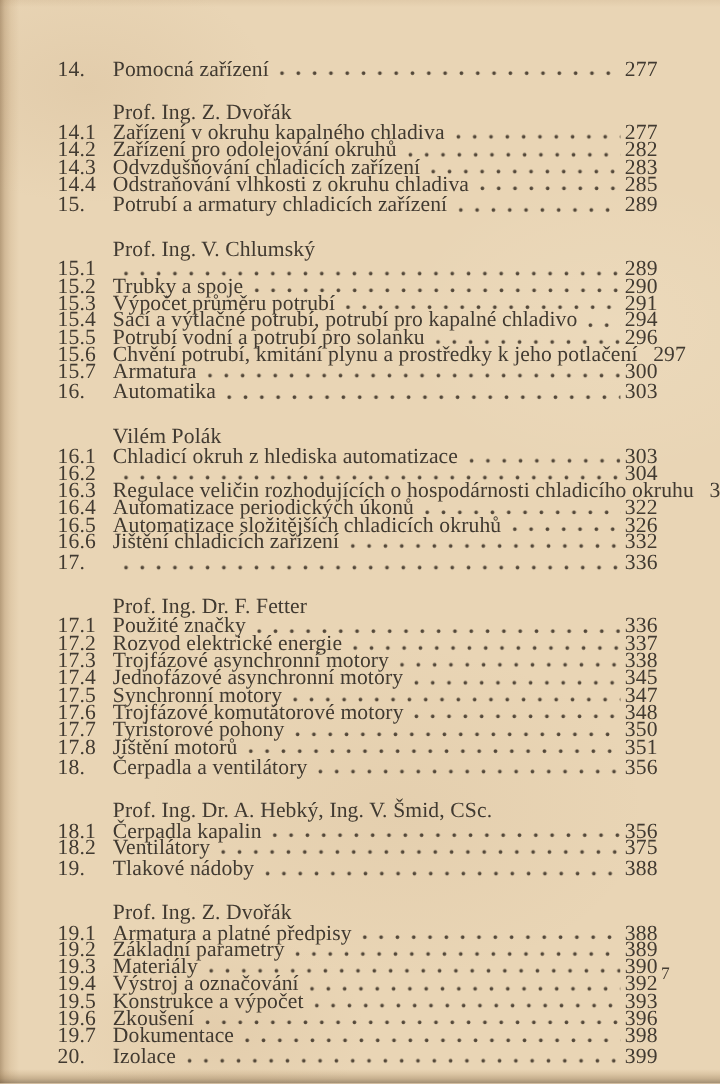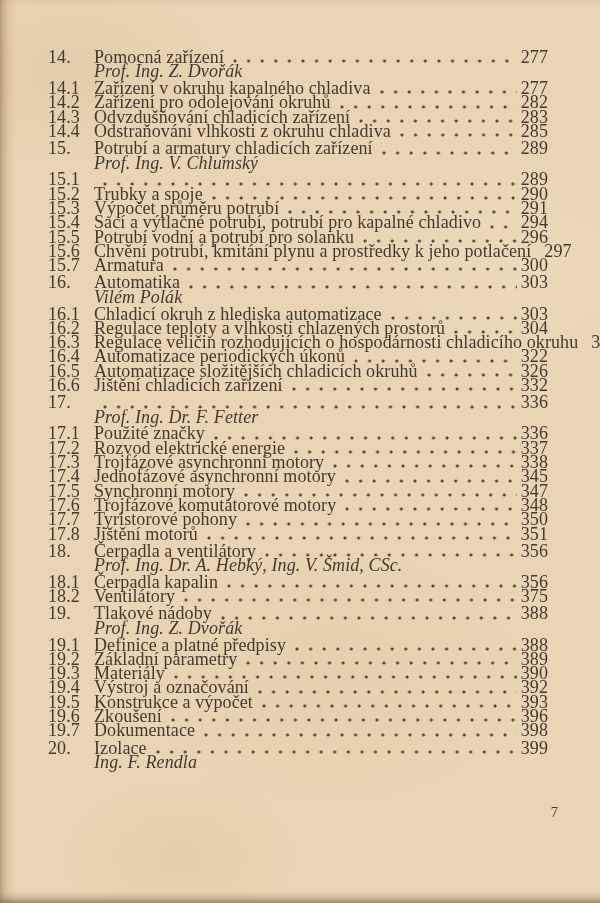--- a/index.html
+++ b/index.html
@@ -86,22 +86,22 @@
     background-repeat: repeat-x;
   }
   .pg {
     flex: 0 0 auto;
     min-width: 26px;
     text-align: right;
     white-space: nowrap;
   }
   .author-row { margin-bottom: 2.5px; }
   .author-name {
-    font-style: italic;
     white-space: nowrap;
+    margin-top: 22px;
   }
 
   .folio {
     position: absolute;
     top: 804px;
     right: 42px;
     font-size: 14.5px;
     color: #453d33;
   }
 </style>
@@ -212,21 +212,20 @@
           <span class="author-name">Vilém Polák</span>
         </div>
         <div class="row">
           <span class="num">16.1</span>
           <span class="title">Chladicí okruh z hlediska automatizace</span>
           <span class="leader"></span>
           <span class="pg">303</span>
         </div>
         <div class="row">
           <span class="num">16.2</span>
-          <span class="title">Regulace teploty a vlhkosti chlazených prostorů</span>
           <span class="leader"></span>
           <span class="pg">304</span>
         </div>
         <div class="row">
           <span class="num">16.3</span>
           <span class="title">Regulace veličin rozhodujících o hospodárnosti chladicího okruhu</span>
           <span class="leader"></span>
           <span class="pg">310</span>
         </div>
         <div class="row">
@@ -337,21 +336,21 @@
           <span class="title">Tlakové nádoby</span>
           <span class="leader"></span>
           <span class="pg">388</span>
         </div>
         <div class="row author-row">
           <span class="num"></span>
           <span class="author-name">Prof. Ing. Z. Dvořák</span>
         </div>
         <div class="row">
           <span class="num">19.1</span>
-          <span class="title">Definice a platné předpisy</span>
+          <span class="title">Armatura a platné předpisy</span>
           <span class="leader"></span>
           <span class="pg">388</span>
         </div>
         <div class="row">
           <span class="num">19.2</span>
           <span class="title">Základní parametry</span>
           <span class="leader"></span>
           <span class="pg">389</span>
         </div>
         <div class="row">

